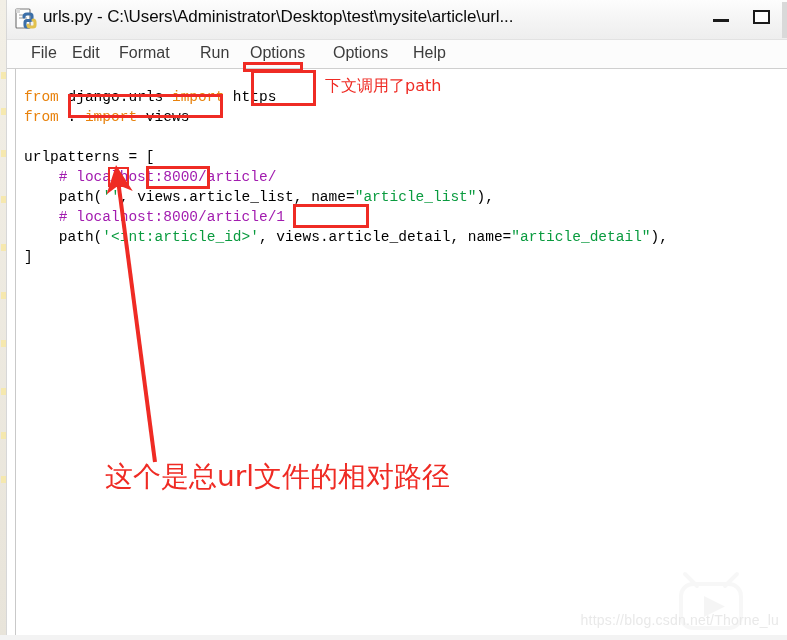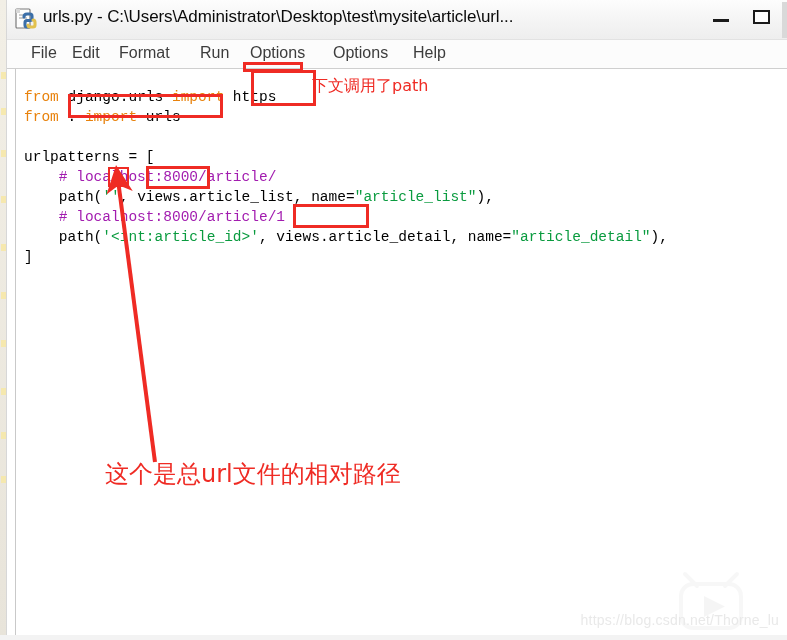--- a/index.html
+++ b/index.html
@@ -109,23 +109,23 @@
   }
   .redbox.thin { border-width: 2px; }
 
   
   .cn {
     position: absolute;
     color: #ef2b24;
     font-family: "DejaVu Sans", "Liberation Sans", sans-serif;
     white-space: nowrap;
   }
-  .cn-1 { left: 312px; top: 76px; font-size: 16px; }
+  .cn-1 { left: 325px; top: 76px; font-size: 16px; }
   .cn-2 { left: 215px; top: 110px; font-size: 16px; }
-  .cn-3 { left: 105px; top: 458px; font-size: 24px; }
+  .cn-3 { left: 105px; top: 458px; font-size: 28px; }
 
   
   .arrow-svg {
     position: absolute; left: 0; top: 0; width: 787px; height: 640px;
     pointer-events: none;
   }
 
   
   .watermark {
     position: absolute; right: 8px; bottom: 12px;
@@ -192,21 +192,21 @@
       <span class="menu-item" style="left:63px">Edit</span>
       <span class="menu-item" style="left:110px">Format</span>
       <span class="menu-item" style="left:191px">Run</span>
       <span class="menu-item" style="left:241px">Options</span>
       <span class="menu-item" style="left:324px">Options</span>
       <span class="menu-item" style="left:404px">Help</span>
     </div>
 
     <div class="editor">
       <pre class="code" id="code-target"><span class="kw">from </span><span class="plain">django.urls </span><span class="kw">import </span><span class="plain">https</span>
-<span class="kw">from </span><span class="plain">. </span><span class="kw">import </span><span class="plain">urls</span>
+<span class="kw">from </span><span class="plain">. </span><span class="kw">import </span><span class="plain">views</span>
 <span class="plain"></span>
 <span class="plain">urlpatterns = [</span>
 <span class="cm">    # localhost:8000/article/</span>
 <span class="plain">    path(</span><span class="str">''</span><span class="plain">, views.article_list, name=</span><span class="str">"article_list"</span><span class="plain">),</span>
 <span class="cm">    # localhost:8000/article/1</span>
 <span class="plain">    path(</span><span class="str">'&lt;int:article_id&gt;'</span><span class="plain">, views.article_detail, name=</span><span class="str">"article_detail"</span><span class="plain">),</span>
 <span class="plain">]</span></pre>
     </div>
   </div>
 

